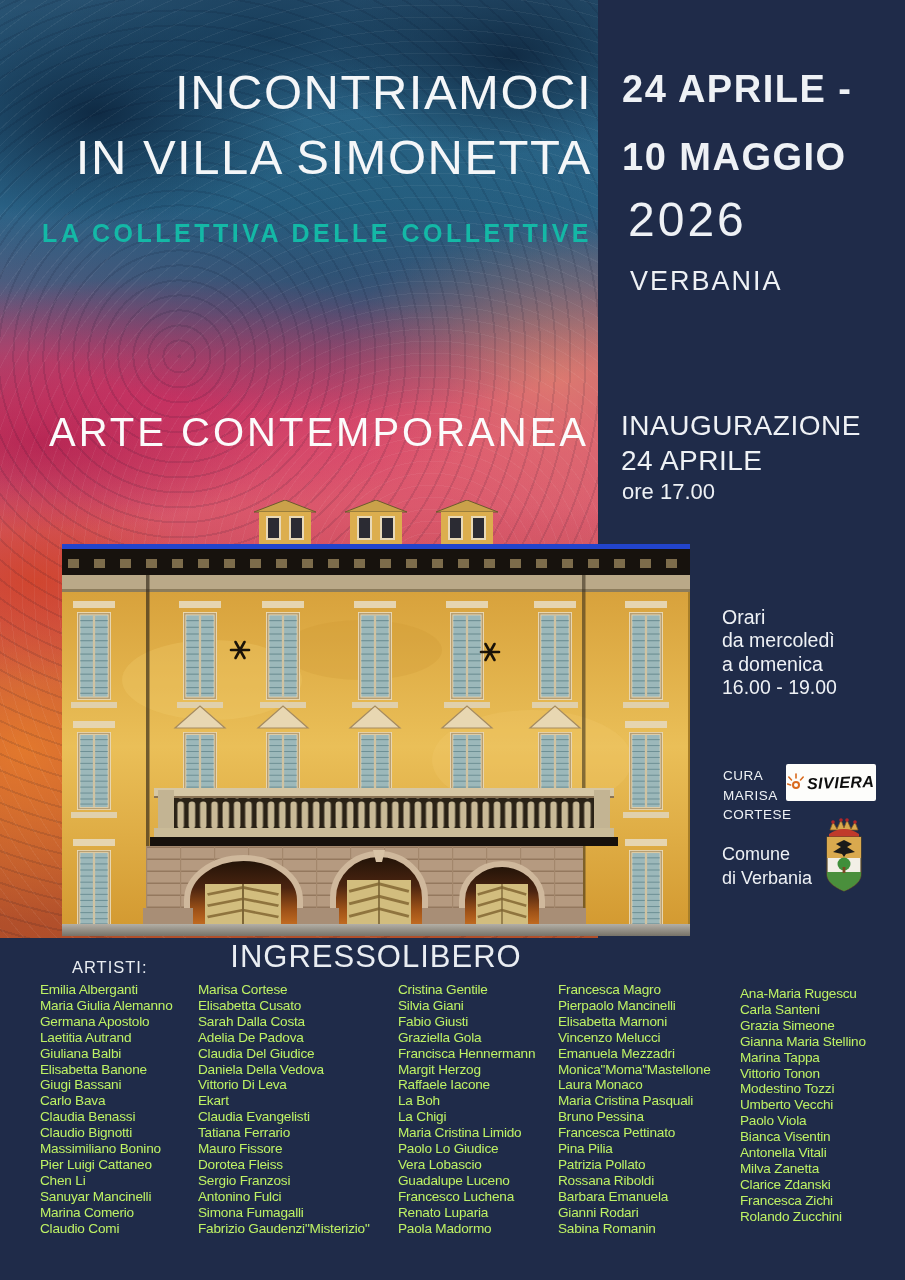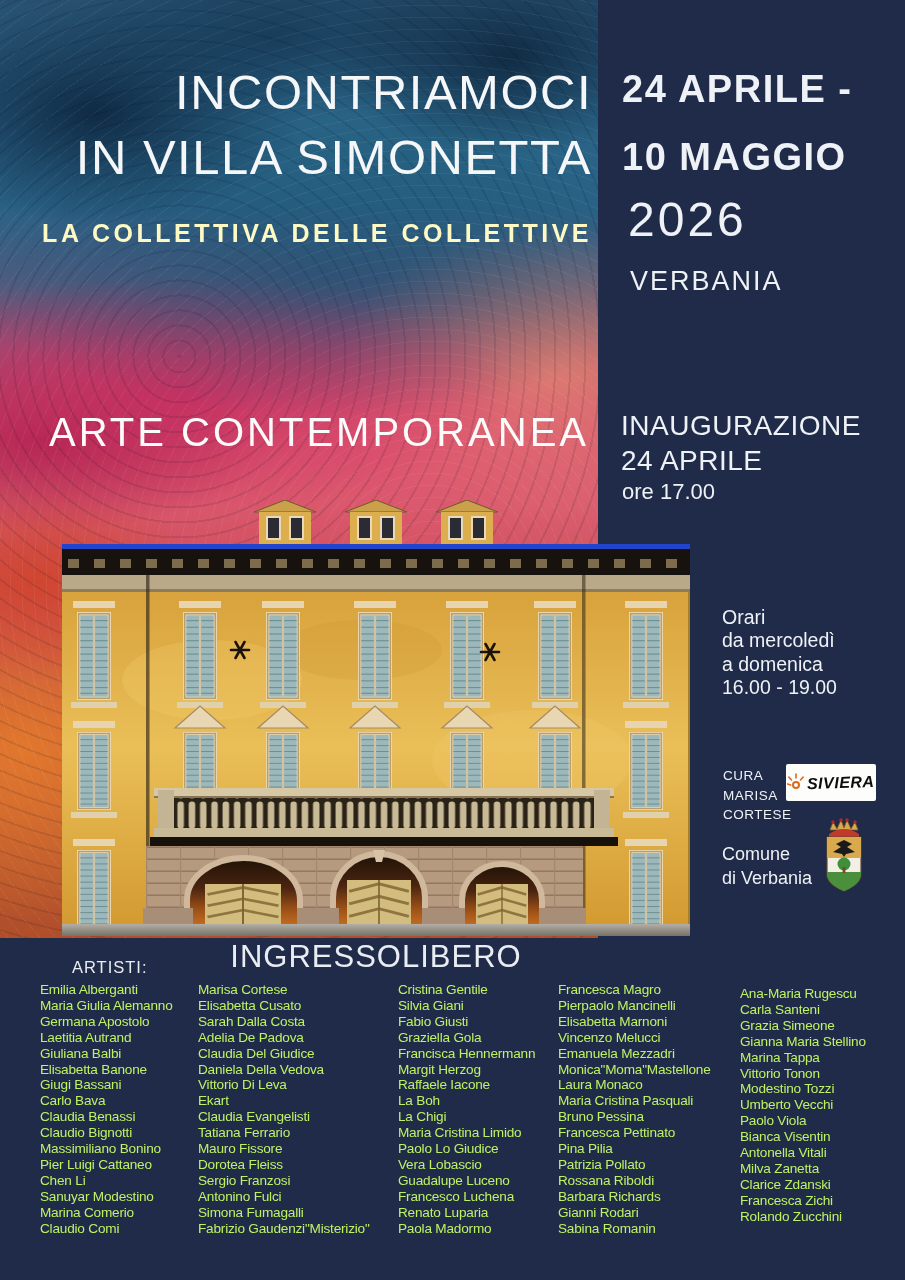--- a/index.html
+++ b/index.html
@@ -31,21 +31,21 @@
     content:'';position:absolute;inset:0;
     background:
       repeating-radial-gradient(circle at 30% 38%, rgba(0,8,32,.10) 0 2px, transparent 2px 15px),
       repeating-radial-gradient(circle at 72% 62%, rgba(255,255,255,.05) 0 1px, transparent 1px 12px);
   }
   
   .abs{position:absolute;}
   .title{top:60px;right:313px;text-align:right;font-size:49px;line-height:1.32;
          font-weight:200;letter-spacing:1.5px;color:#f4f6f8;}
   .subtitle{top:219px;right:313px;text-align:right;font-size:25px;font-weight:700;
-            letter-spacing:3.5px;color:#fef9c3;}
+            letter-spacing:3.5px;color:#14b8a6;}
   .category{top:410px;right:316px;text-align:right;font-size:40px;font-weight:400;
             letter-spacing:3px;color:#fbfbfb;}
   .date1{left:622px;top:68px;font-size:38px;font-weight:700;letter-spacing:1.5px;}
   .date2{left:622px;top:136px;font-size:38px;font-weight:700;letter-spacing:1.5px;}
   .year{left:628px;top:192px;font-size:48px;font-weight:300;letter-spacing:3px;}
   .city{left:630px;top:266px;font-size:27px;font-weight:400;letter-spacing:2px;}
   .inaug1{left:621px;top:410px;font-size:28px;font-weight:400;letter-spacing:.5px;}
   .inaug2{left:621px;top:445px;font-size:28px;font-weight:400;letter-spacing:.5px;}
   .inaugtime{left:622px;top:479px;font-size:22px;font-weight:400;}
   .hours{left:722px;top:606px;font-size:19.5px;line-height:1.2;font-weight:400;}
@@ -341,21 +341,21 @@
       <div class="name-line">Laetitia Autrand</div>
       <div class="name-line">Giuliana Balbi</div>
       <div class="name-line">Elisabetta Banone</div>
       <div class="name-line">Giugi Bassani</div>
       <div class="name-line">Carlo Bava</div>
       <div class="name-line">Claudia Benassi</div>
       <div class="name-line">Claudio Bignotti</div>
       <div class="name-line">Massimiliano Bonino</div>
       <div class="name-line">Pier Luigi Cattaneo</div>
       <div class="name-line">Chen Li</div>
-      <div class="name-line">Sanuyar Modestino</div>
+      <div class="name-line">Sanuyar Mancinelli</div>
       <div class="name-line">Marina Comerio</div>
       <div class="name-line">Claudio Comi</div>
     </div>
   <div class="col c2">
       <div class="name-line">Marisa Cortese</div>
       <div class="name-line">Elisabetta Cusato</div>
       <div class="name-line">Sarah Dalla Costa</div>
       <div class="name-line">Adelia De Padova</div>
       <div class="name-line">Claudia Del Giudice</div>
       <div class="name-line">Daniela Della Vedova</div>
@@ -395,21 +395,21 @@
       <div class="name-line">Vincenzo Melucci</div>
       <div class="name-line">Emanuela Mezzadri</div>
       <div class="name-line">Monica"Moma"Mastellone</div>
       <div class="name-line">Laura Monaco</div>
       <div class="name-line">Maria Cristina Pasquali</div>
       <div class="name-line">Bruno Pessina</div>
       <div class="name-line">Francesca Pettinato</div>
       <div class="name-line">Pina Pilia</div>
       <div class="name-line">Patrizia Pollato</div>
       <div class="name-line">Rossana Riboldi</div>
-      <div class="name-line">Barbara Richards</div>
+      <div class="name-line">Barbara Emanuela</div>
       <div class="name-line">Gianni Rodari</div>
       <div class="name-line">Sabina Romanin</div>
     </div>
   <div class="col c5">
       <div class="name-line">Ana-Maria Rugescu</div>
       <div class="name-line">Carla Santeni</div>
       <div class="name-line">Grazia Simeone</div>
       <div class="name-line">Gianna Maria Stellino</div>
       <div class="name-line">Marina Tappa</div>
       <div class="name-line">Vittorio Tonon</div>

